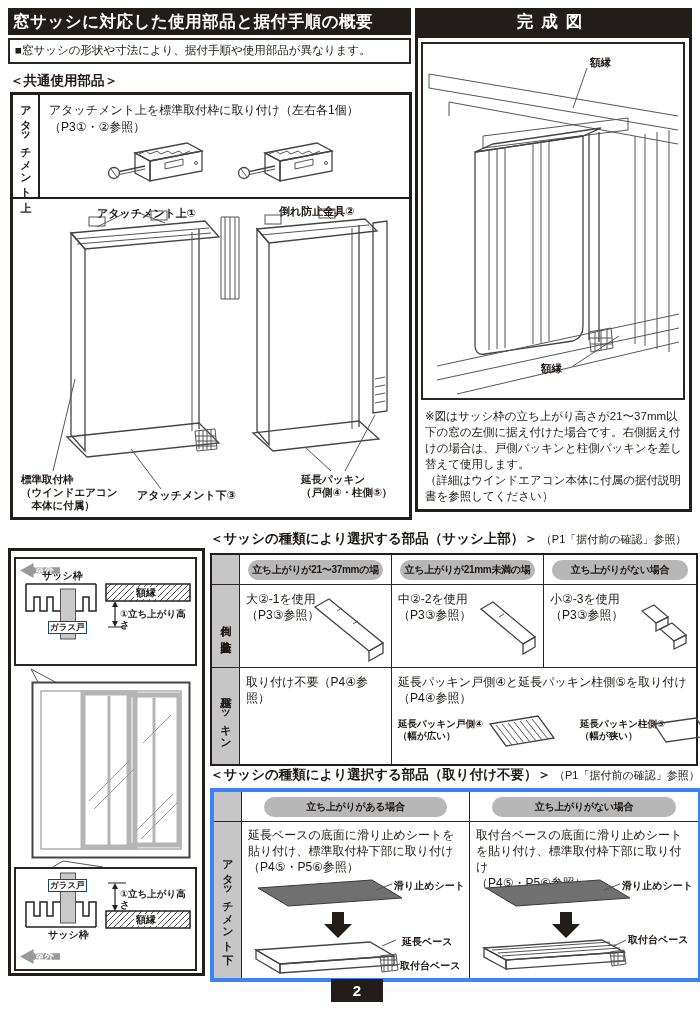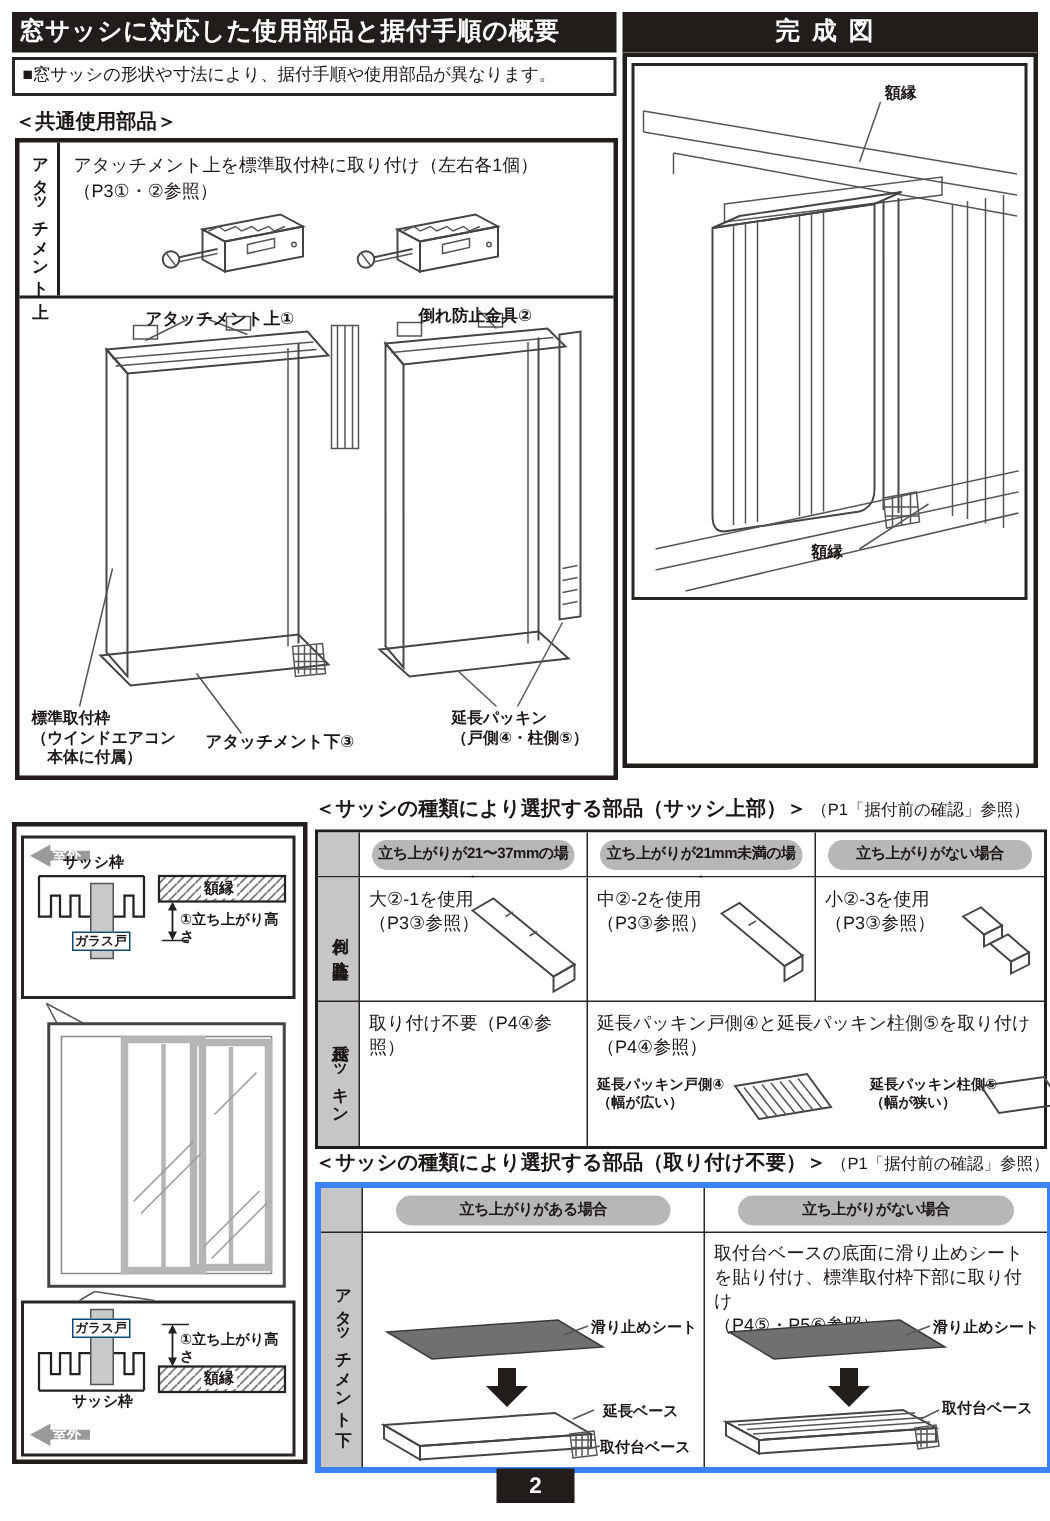--- a/index.html
+++ b/index.html
@@ -140,20 +140,22 @@
         <path d="M166,90 V296 M176,88 V298" class="ln2"></path>
         <polygon points="166,288 188,284 190,304 168,308" fill="#eee" class="ln"></polygon>
         <path d="M172,287 V307 M178,286 V306 M184,285 V305 M167,294 H189 M167.5,300 H189.5" class="ln"></path>
         <path d="M14,322 L256,270 M14,336 L256,284 M34,350 L256,298" class="ln"></path>
         <line x1="150" y1="64" x2="164" y2="24" class="ln"></line>
         <line x1="150" y1="322" x2="196" y2="292" class="ln"></line>
       </svg>
       <div class="abs lbl" style="left:167px;top:12px;font-size:10.5px;">額縁</div>
       <div class="abs lbl" style="left:118px;top:318px;font-size:10.5px;">額縁</div>
     </div>
+    <div class="abs preline" style="left:7px;top:370px;width:258px;font-size:11.5px;line-height:16px;">※図はサッシ枠の立ち上がり高さが21〜37mm以下の窓の左側に据え付けた場合です。右側据え付けの場合は、戸側パッキンと柱側パッキンを差し替えて使用します。
+（詳細はウインドエアコン本体に付属の据付説明書を参照してください）</div>
   </div>
 
   <div class="abs box" style="left:8px;top:548px;width:197px;height:428px;box-sizing:border-box;">
     <svg class="abs" style="left:0;top:0;" width="191" height="422" viewBox="0 0 191 422">
       <line x1="20" y1="118" x2="48" y2="133" class="ln"></line>
       <line x1="20" y1="118" x2="28" y2="133" class="ln"></line>
       <line x1="52" y1="310" x2="92" y2="316" class="ln"></line>
       <line x1="52" y1="310" x2="42" y2="316" class="ln"></line>
     </svg>
 
@@ -299,20 +301,22 @@
       </div>
     <div class="grid-cell last-col">
         <div class="pill" style="margin:5px 22px;">立ち上がりがない場合</div>
       </div>
 
     <div class="grid-cell graycell vtext last-row" style="font-size:11px;">
       <span>アタッチメント下</span>
       </div>
 
     <div class="grid-cell last-row">
+      <div class="abs preline" style="left:6px;top:5px;width:216px;font-size:12px;line-height:16px;">延長ベースの底面に滑り止めシートを貼り付け、標準取付枠下部に取り付け
+（P4⑤・P5⑥参照）</div>
       <svg class="abs" style="left:2px;top:54px;" width="224" height="100" viewBox="0 0 224 100">
         <polygon points="14,12 128,4 158,22 44,30" fill="#707070" stroke="#3a3a3a"></polygon>
         <line x1="132" y1="14" x2="148" y2="8" class="ln"></line>
         <polygon points="88,36 100,36 100,48 108,48 94,62 80,48 88,48" fill="#221d1a"></polygon>
         <polygon points="12,74 126,66 150,80 36,88" fill="#f5f5f5" class="ln2"></polygon>
         <polygon points="12,74 36,88 36,97 12,83" fill="#e8e8e8" class="ln2"></polygon>
         <polygon points="36,88 150,80 150,89 36,97" fill="#fdfdfd" class="ln2"></polygon>
         <polygon points="136,80 152,78 154,94 138,96" fill="#eee" class="ln"></polygon>
         <path d="M140,80 V95 M144,79.6 V94.6 M148,79.2 V94.2 M137,84 H153 M137.5,89 H153.5" class="ln"></path>
         <line x1="138" y1="70" x2="152" y2="64" class="ln"></line>

